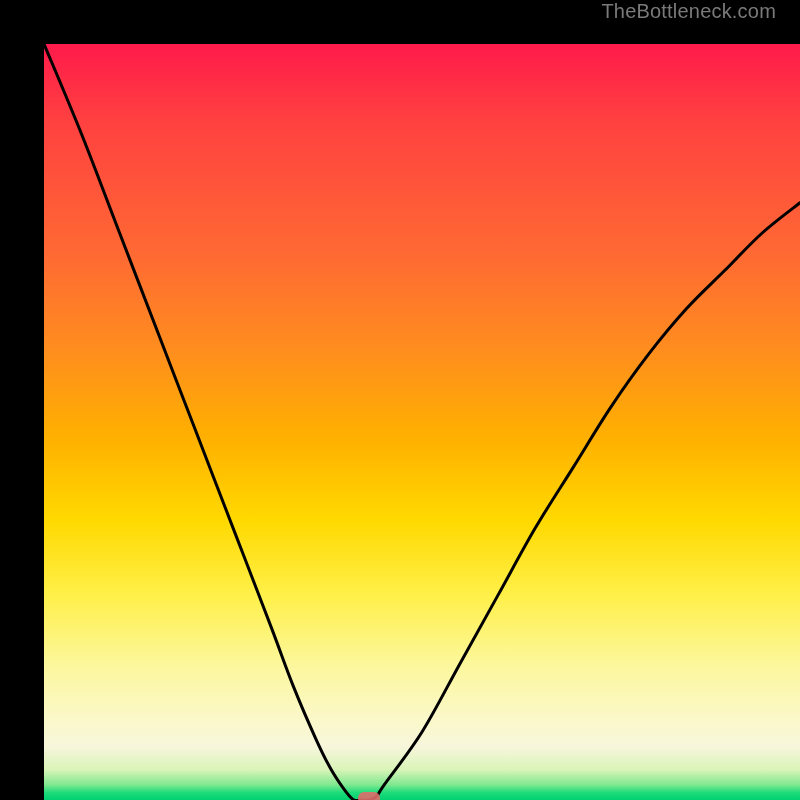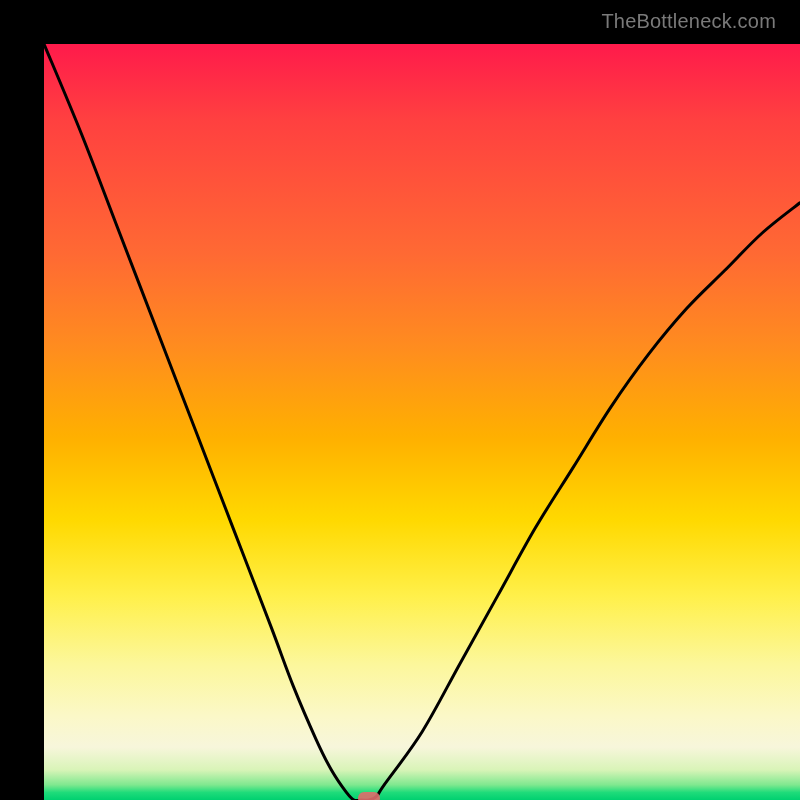--- a/index.html
+++ b/index.html
@@ -58,21 +58,21 @@
   .legend-dot {
     position: absolute;
     width: 22px;
     height: 12px;
     border-radius: 6px;
     background: #e06b6b;
     opacity: 0.9;
   }
   .watermark {
     position: absolute;
-    top: 10px;
+    top: 0;
     right: 24px;
     color: #7a7a7a;
     font-size: 20px;
     letter-spacing: 0.2px;
     font-weight: 500;
     z-index: 10;
   }
 </style>
 </head>
 <body>

